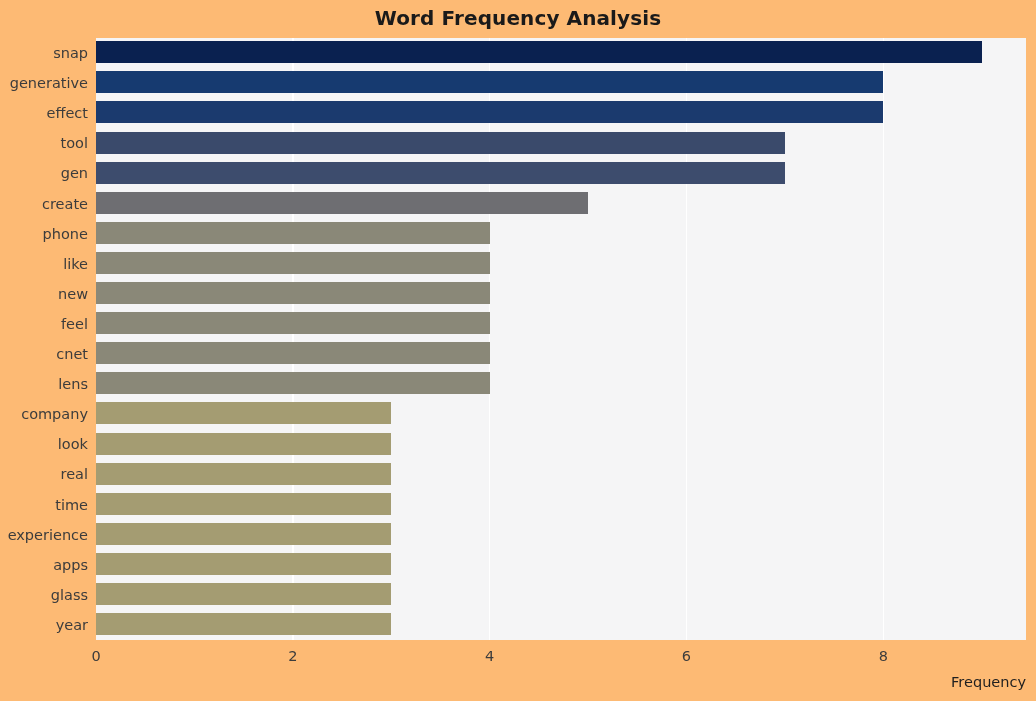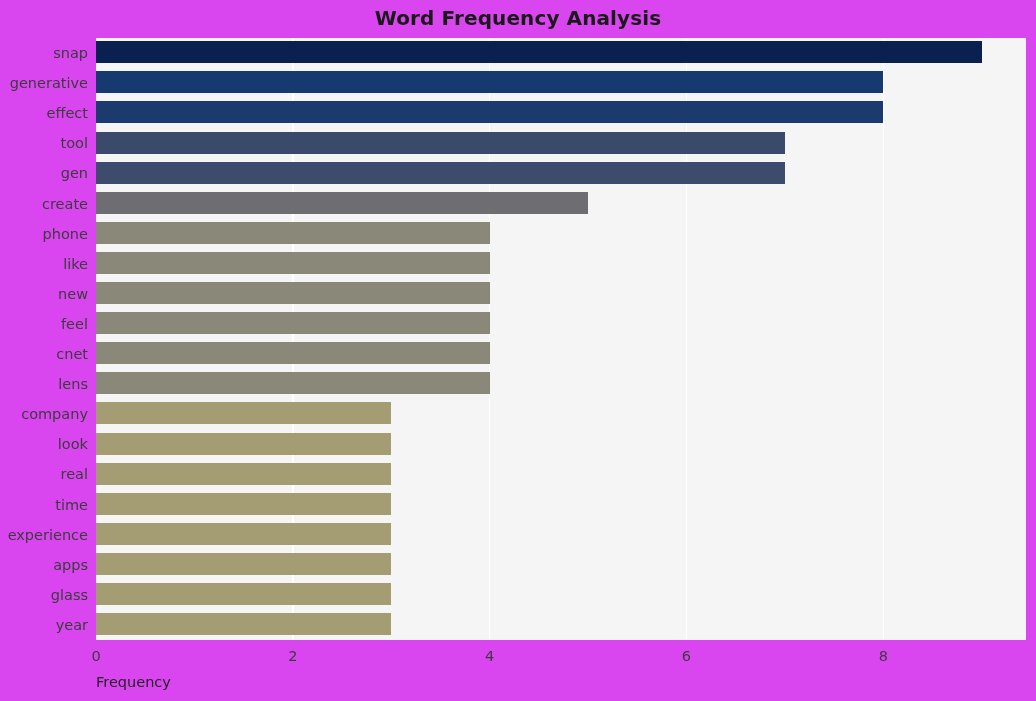--- a/index.html
+++ b/index.html
@@ -11,21 +11,21 @@
     width: 1036px; height: 701px;
     font-family: "DejaVu Sans", sans-serif;
     overflow: hidden;
     position: relative;
   }
 
   #figure {
     position: absolute;
     left: 0; top: 0;
     width: 1036px; height: 701px;
-    background: #d946ef;
+    background: #fdba74;
   }
 
   
   #chart-title {
     position: absolute;
     left: 0; top: 5px;
     width: 1036px;
     text-align: center;
     font-size: 20px;
     font-weight: bold;
@@ -96,21 +96,21 @@
     text-align: center;
     font-size: 14.5px;
     color: #3c3c3c;
     line-height: 20px;
   }
 
   #xaxis-label {
     position: absolute;
     left: 96px; top: 673px;
     width: 930px;
-    text-align: left;
+    text-align: right;
     font-size: 14.5px;
     color: #1f1f1f;
     line-height: 18px;
   }
 </style>
 </head>
 <body>
 
 <div id="figure">
 

